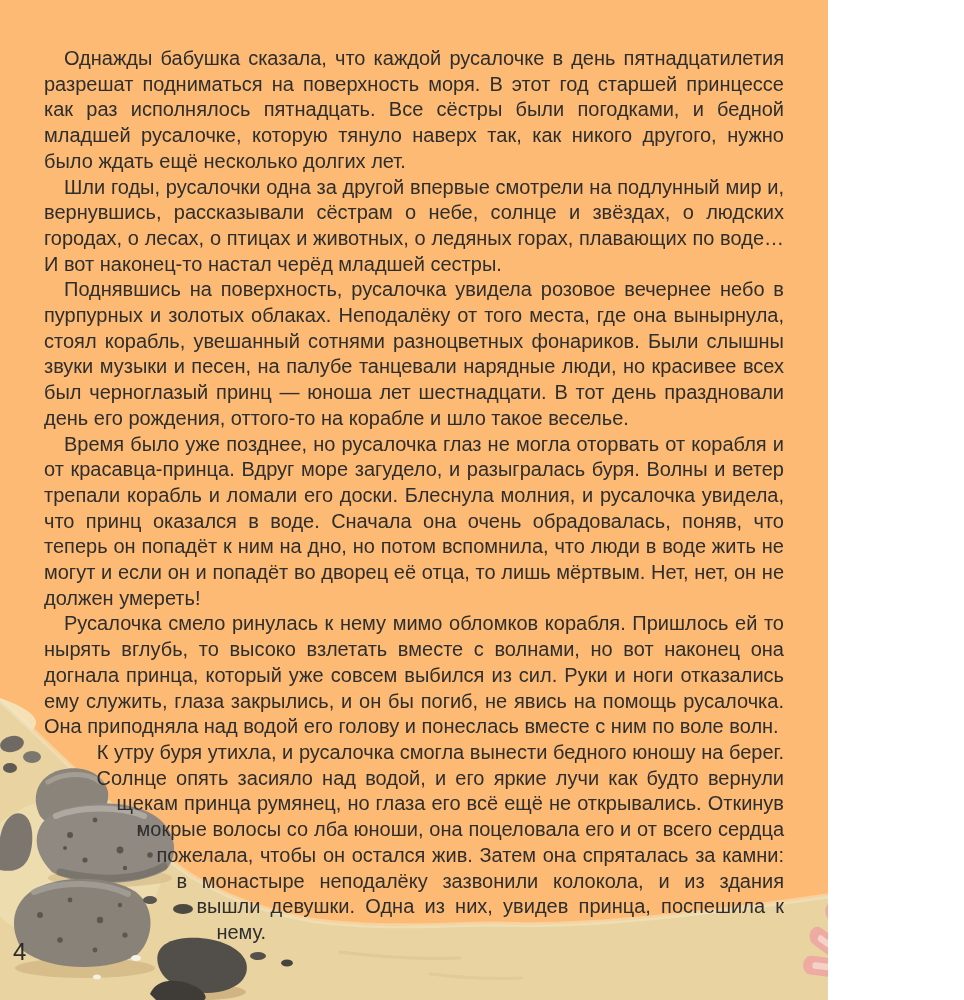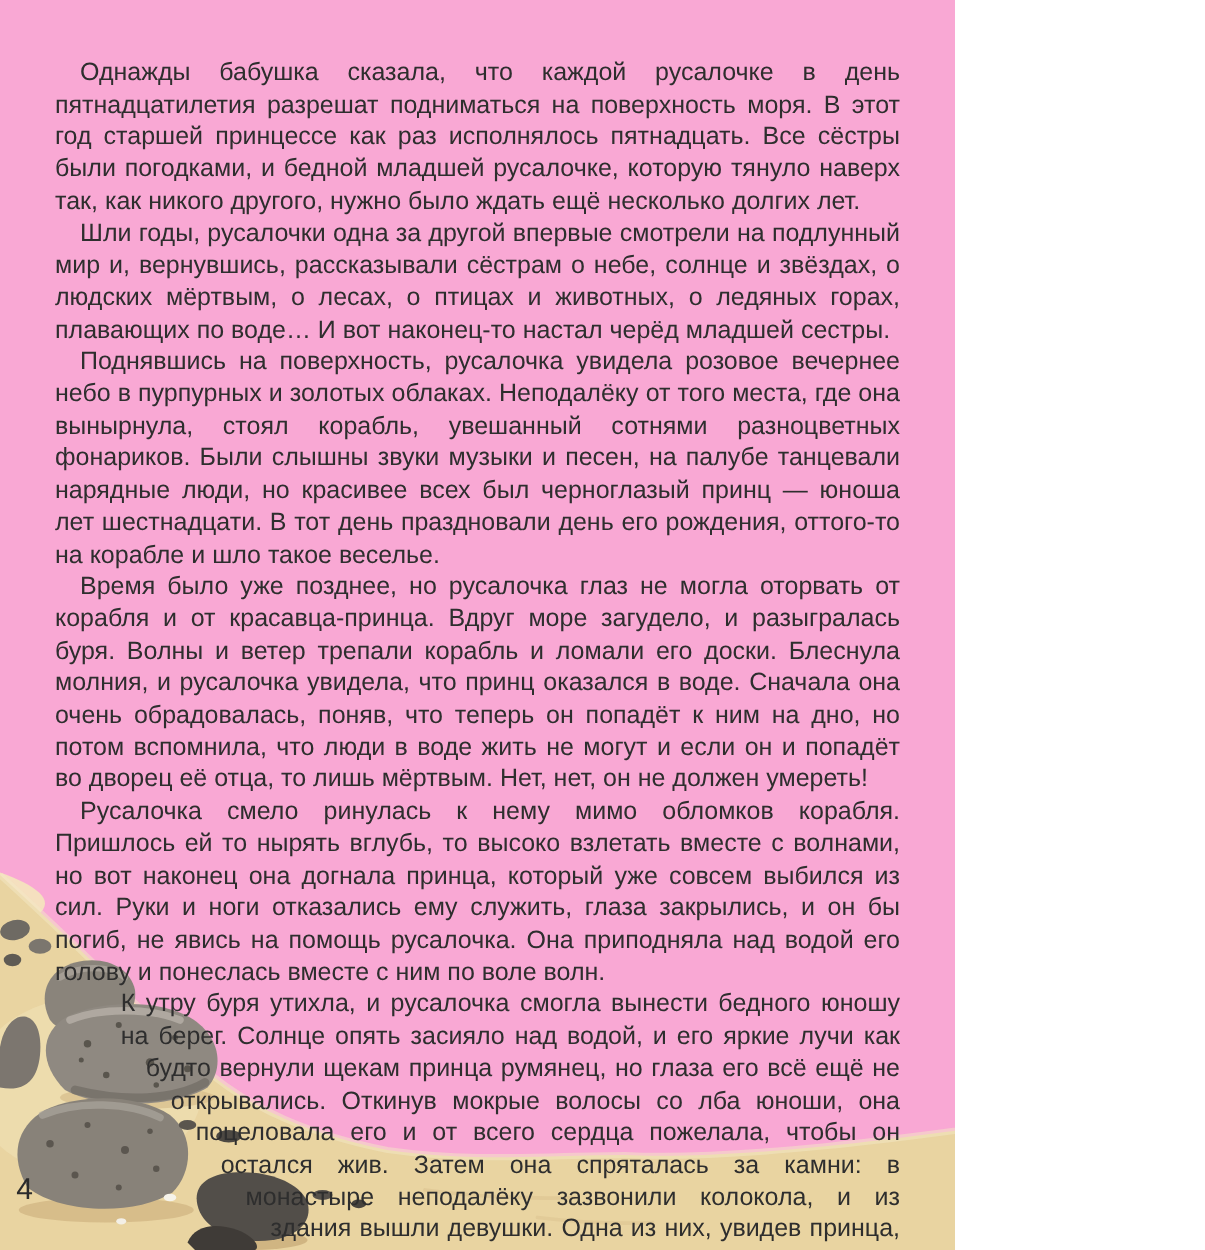--- a/index.html
+++ b/index.html
@@ -1,19 +1,19 @@
 <!DOCTYPE html>
 <html lang="ru"><head>
 <meta charset="utf-8">
 <style>
   html,body{margin:0;padding:0;}
   .page{
     position:relative;
-    width:764px;height:1000px;
-    background:#f9a8d4;
+    width:828px;height:1000px;
+    background:#fdba74;
     overflow:hidden;
     font-family:"Liberation Sans", sans-serif;
   }
   .beach{position:absolute;left:0;top:620px;width:964px;height:380px;z-index:0;}
   .text-column{
     position:relative;z-index:1;
     padding:46px 44px 0 44px;
     font-size:20px;line-height:25.7px;
     color:#2e2e2e;
     text-align:justify;
@@ -153,21 +153,21 @@
       <path d="M30,-67 L47,-61 L30,-58 C 28,-60 28,-64 30,-67 Z" fill="#e08a33"></path>
       <circle cx="44" cy="-61" r="2.2" fill="#bf4f30"></circle>
       <circle cx="23" cy="-67" r="2" fill="#34343a"></circle>
     </g>
     <use href="#gull" display="inline" transform="translate(374,360) scale(1.02)"></use>
     <use href="#gull" display="inline" transform="translate(753,311) scale(-0.75,0.75)"></use>
   </svg>
 
   <div class="text-column">
     <p>Однажды бабушка сказала, что каждой русалочке в день пятнадцатилетия разрешат подниматься на поверхность моря. В этот год старшей принцессе как раз исполнялось пятнадцать. Все сёстры были погодками, и бедной младшей русалочке, которую тянуло наверх так, как никого другого, нужно было ждать ещё несколько долгих лет.</p>
-    <p>Шли годы, русалочки одна за другой впервые смотрели на подлунный мир и, вернувшись, рассказывали сёстрам о небе, солнце и звёздах, о людских мёртвым, о лесах, о птицах и животных, о ледяных горах, плавающих по воде… И вот наконец-то настал черёд младшей сестры.</p>
+    <p>Шли годы, русалочки одна за другой впервые смотрели на подлунный мир и, вернувшись, рассказывали сёстрам о небе, солнце и звёздах, о людских городах, о лесах, о птицах и животных, о ледяных горах, плавающих по воде… И вот наконец-то настал черёд младшей сестры.</p>
     <p>Поднявшись на поверхность, русалочка увидела розовое вечернее небо в пурпурных и золотых облаках. Неподалёку от того места, где она вынырнула, стоял корабль, увешанный сотнями разноцветных фонариков. Были слышны звуки музыки и песен, на палубе танцевали нарядные люди, но красивее всех был черноглазый принц — юноша лет шестнадцати. В тот день праздновали день его рождения, оттого-то на корабле и шло такое веселье.</p>
     <p>Время было уже позднее, но русалочка глаз не могла оторвать от корабля и от красавца-принца. Вдруг море загудело, и разыгралась буря. Волны и ветер трепали корабль и ломали его доски. Блеснула молния, и русалочка увидела, что принц оказался в воде. Сначала она очень обрадовалась, поняв, что теперь он попадёт к ним на дно, но потом вспомнила, что люди в воде жить не могут и если он и попадёт во дворец её отца, то лишь мёртвым. Нет, нет, он не должен умереть!</p>
     <p>Русалочка смело ринулась к нему мимо обломков корабля. Пришлось ей то нырять вглубь, то высоко взлетать вместе с волнами, но вот наконец она догнала принца, который уже совсем выбился из сил. Руки и ноги отказались ему служить, глаза закрылись, и он бы погиб, не явись на помощь русалочка. Она приподняла над водой его голову и понеслась вместе с ним по воле волн.</p>
     <div class="wrap-spacer"></div>
     <p>К утру буря утихла, и русалочка смогла вынести бедного юношу на берег. Солнце опять засияло над водой, и его яркие лучи как будто вернули щекам принца румянец, но глаза его всё ещё не открывались. Откинув мокрые волосы со лба юноши, она поцеловала его и от всего сердца пожелала, чтобы он остался жив. Затем она спряталась за камни: в монастыре неподалёку зазвонили колокола, и из здания вышли девушки. Одна из них, увидев принца, поспешила к нему.</p>
   </div>
 
   <div class="page-number">4</div>
 </div>
 

